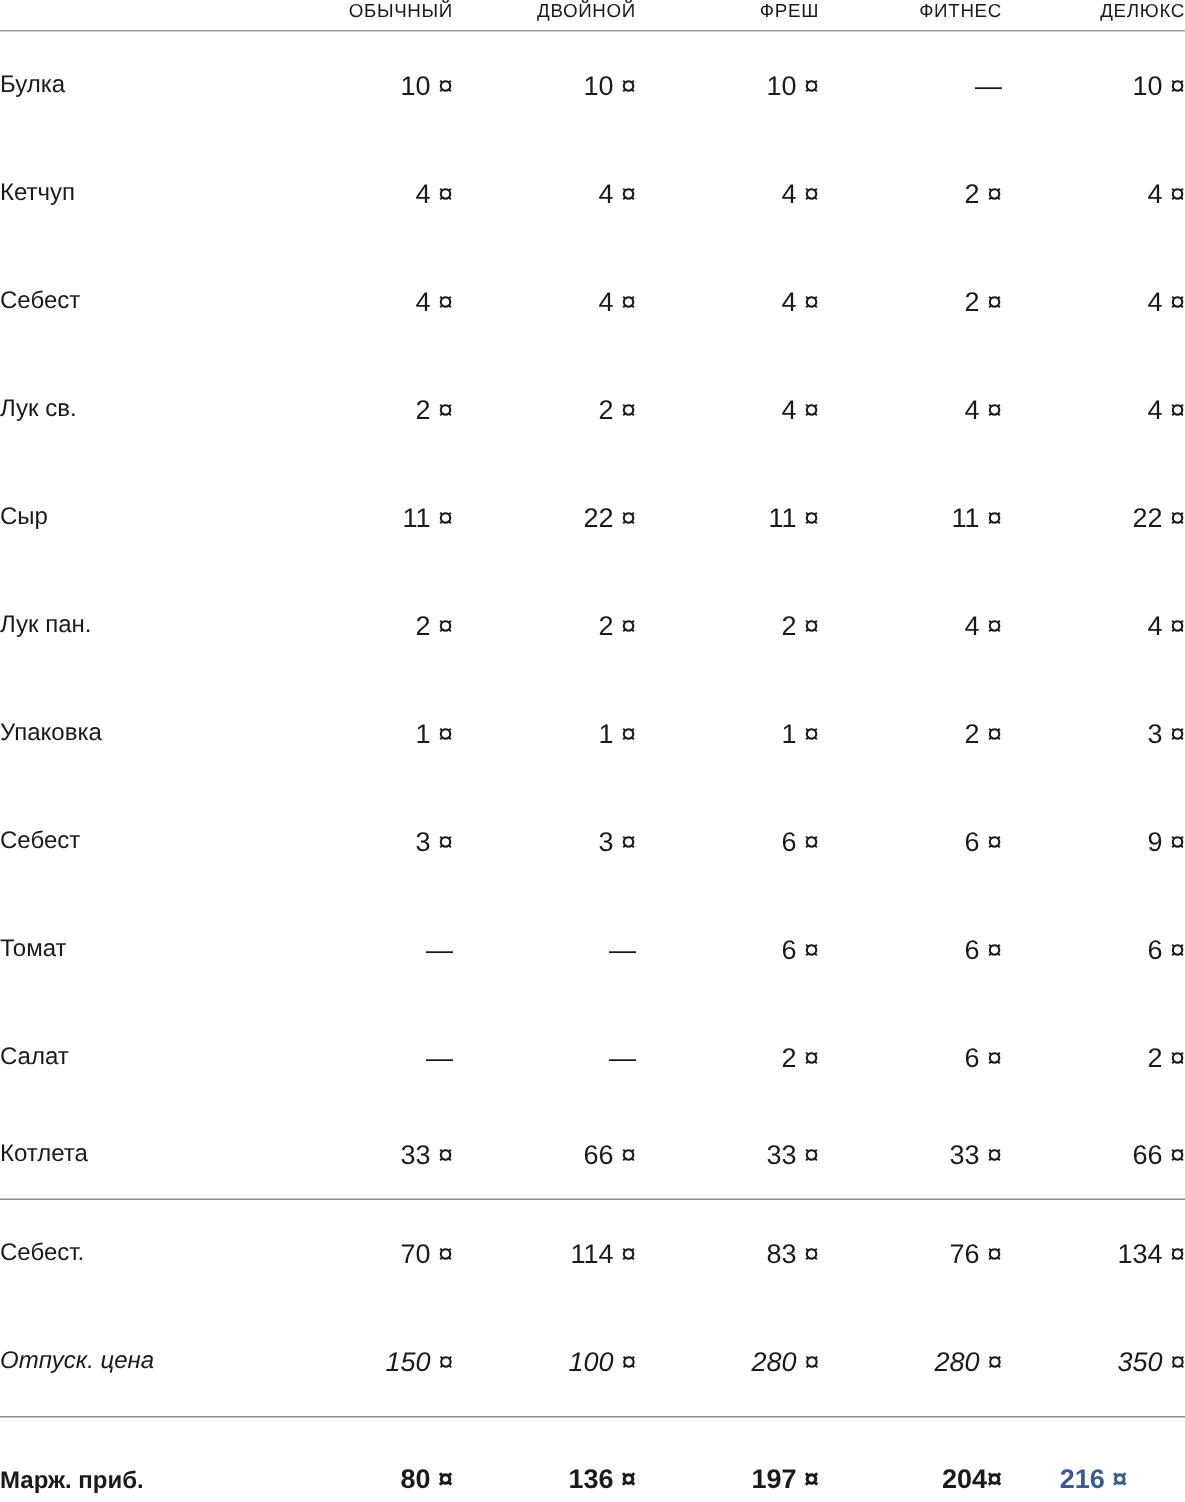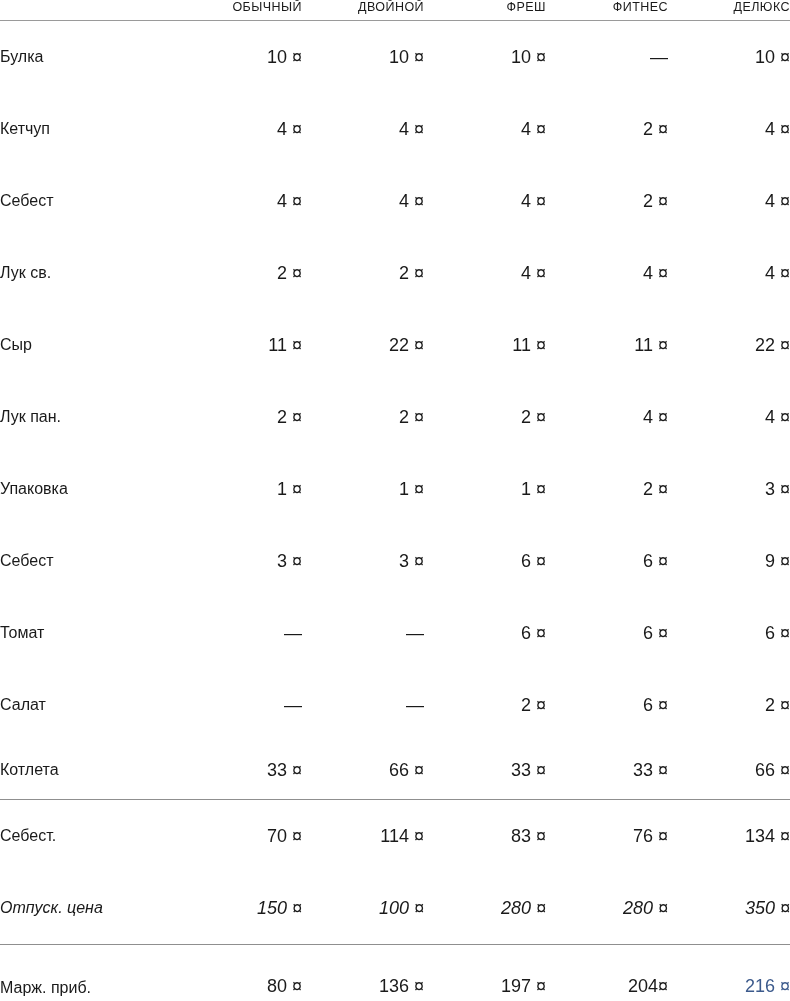--- a/index.html
+++ b/index.html
@@ -65,35 +65,36 @@
     text-align: left;
     font-size: 16px;
   }
   tbody td.dash {
     color: #1a1a1a;
   }
 
   
   tbody td.accent {
     color: #3c5a8c;
+    text-align: center;
   }
 
   
   tr.rule-below td {
     border-bottom: 1.6px solid #8f8f8f;
   }
   tr.rule-above td {
     border-top: 1.6px solid #8f8f8f;
   }
   tr.summary td { }
 
   tbody tr.r-kotleta td { height: 58px; }
   tbody tr.r-sebest  td { height: 72px; }
   tbody tr.r-otpusk  td { height: 72px; font-style: italic; }
-  tbody tr.r-marzh   td { height: 52px; vertical-align: bottom; padding-bottom: 2px; }
+  tbody tr.r-marzh   td { height: 52px; vertical-align: bottom; padding-bottom: 2px; font-weight: bold; }
 </style>
 </head>
 <body>
 
 <div class="sheet">
   <table class="cost-table">
     <colgroup>
       <col class="c-label">
       <col class="c-val">
         <col class="c-val">

